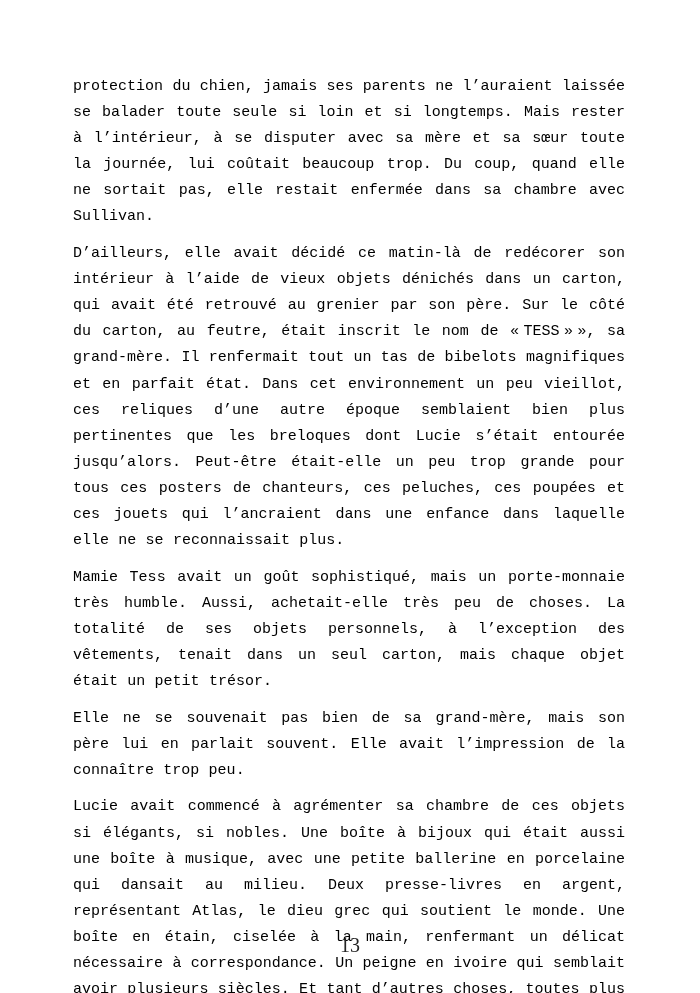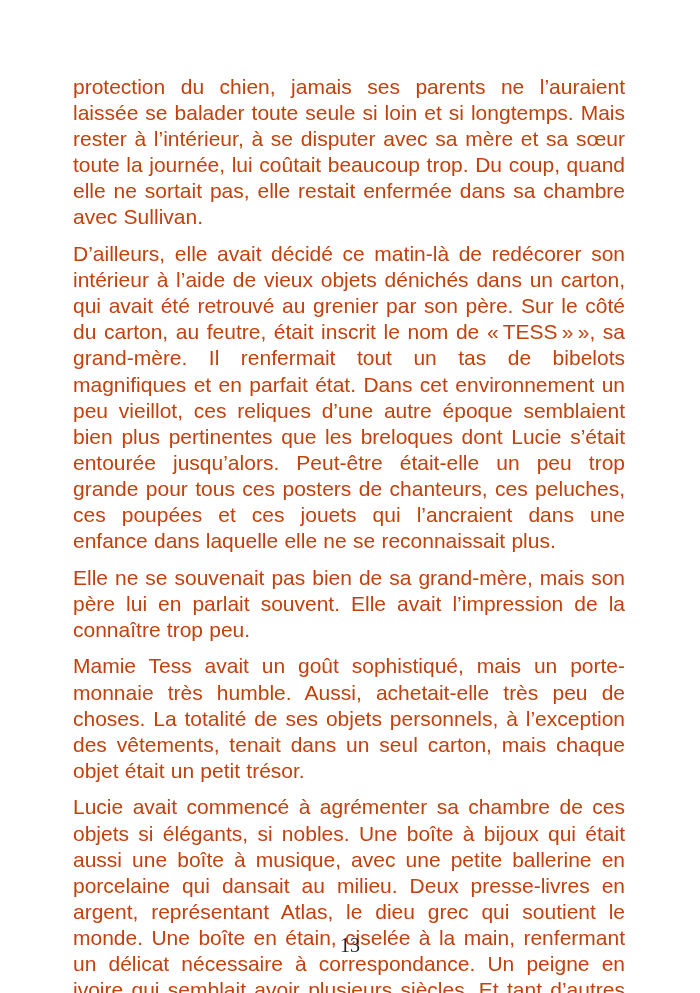--- a/index.html
+++ b/index.html
@@ -18,24 +18,24 @@
   }
 
   .text-block {
     position: absolute;
     left: 73px;
     top: 74px;
     width: 552px;
   }
 
   .para {
-    font-family: Liberation Sans, sans-serif;
-    font-size: 21px;
+    font-family: Liberation Mono, monospace;
+    font-size: 15px;
     line-height: 26.1px;
-    color: #c2410c;
+    color: #000000;
     text-align: justify;
     text-justify: inter-word;
     margin: 0 0 10.5px 0;
     hyphens: none;
     -webkit-hyphens: none;
     word-spacing: 0.02em;
   }
 
   .para:last-child {
     margin-bottom: 7px;
@@ -54,20 +54,20 @@
   }
 </style>
 </head>
 <body>
 
 <div class="page">
 
   <div class="text-block">
     <p class="para">protection du chien, jamais ses parents ne l’auraient laissée se balader toute seule si loin et si longtemps. Mais rester à l’intérieur, à se disputer avec sa mère et sa sœur toute la journée, lui coûtait beaucoup trop. Du coup, quand elle ne sortait pas, elle restait enfermée dans sa chambre avec Sullivan.</p>
     <p class="para">D’ailleurs, elle avait décidé ce matin-là de redécorer son intérieur à l’aide de vieux objets dénichés dans un carton, qui avait été retrouvé au grenier par son père. Sur le côté du carton, au feutre, était inscrit le nom de « TESS » », sa grand-mère. Il renfermait tout un tas de bibelots magnifiques et en parfait état. Dans cet environnement un peu vieillot, ces reliques d’une autre époque semblaient bien plus pertinentes que les breloques dont Lucie s’était entourée jusqu’alors. Peut-être était-elle un peu trop grande pour tous ces posters de chanteurs, ces peluches, ces poupées et ces jouets qui l’ancraient dans une enfance dans laquelle elle ne se reconnaissait plus.</p>
+    <p class="para">Mamie Tess avait un goût sophistiqué, mais un porte-monnaie très humble. Aussi, achetait-elle très peu de choses. La totalité de ses objets personnels, à l’exception des vêtements, tenait dans un seul carton, mais chaque objet était un petit trésor.</p>
     <p class="para">Elle ne se souvenait pas bien de sa grand-mère, mais son père lui en parlait souvent. Elle avait l’impression de la connaître trop peu.</p>
-    <p class="para">Mamie Tess avait un goût sophistiqué, mais un porte-monnaie très humble. Aussi, achetait-elle très peu de choses. La totalité de ses objets personnels, à l’exception des vêtements, tenait dans un seul carton, mais chaque objet était un petit trésor.</p>
     <p class="para">Lucie avait commencé à agrémenter sa chambre de ces objets si élégants, si nobles. Une boîte à bijoux qui était aussi une boîte à musique, avec une petite ballerine en porcelaine qui dansait au milieu. Deux presse-livres en argent, représentant Atlas, le dieu grec qui soutient le monde. Une boîte en étain, ciselée à la main, renfermant un délicat nécessaire à correspondance. Un peigne en ivoire qui semblait avoir plusieurs siècles. Et tant d’autres choses, toutes plus délicates et féminines les unes que les autres. Ce qu’elle n’avait pas encore trié, elle le posa en vrac sur son bureau. La seule chose qu’elle garda de son ancienne chambre, ce fut son télescope. Les sciences lui plaisaient. L’astronomie et la cosmologie en particulier. Elle partageait cette passion avec son père. C’était leur truc à eux, la science. Aussi le télescope resterait à sa place. Ce jour-là, elle</p>
   </div>
 
   <div class="page-number">13</div>
 
 </div>
 
 </body></html>

